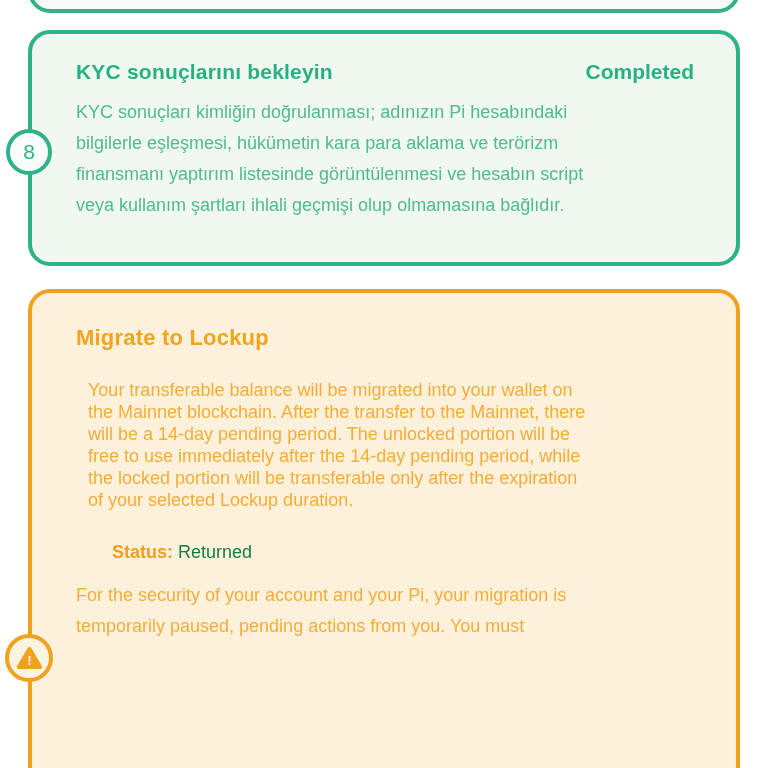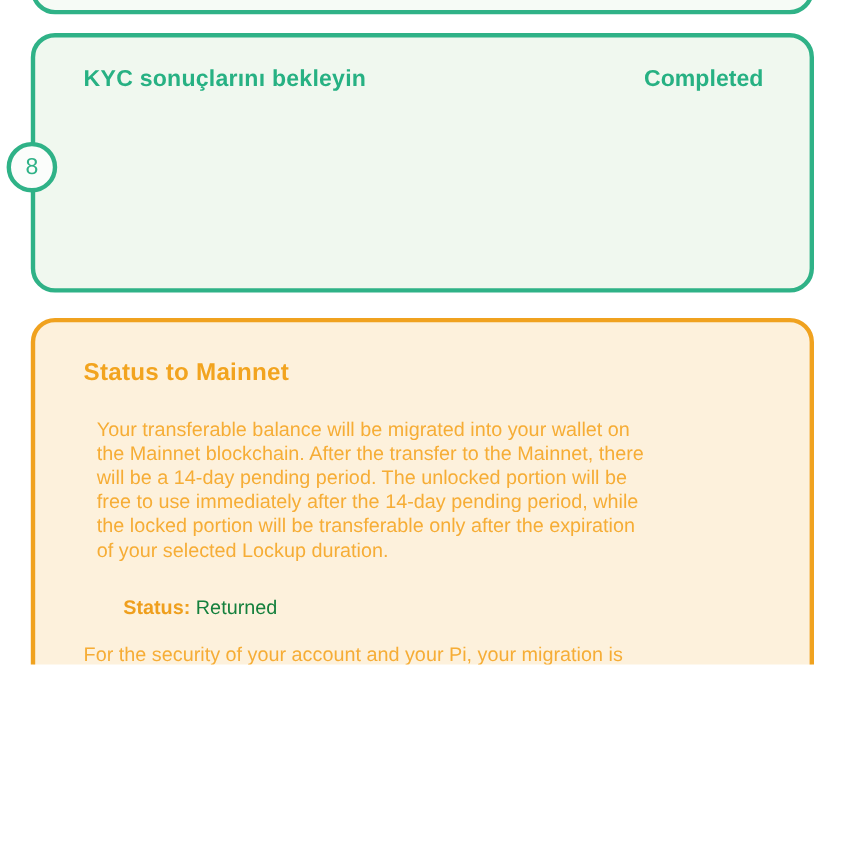--- a/index.html
+++ b/index.html
@@ -1,19 +1,19 @@
 <!DOCTYPE html>
 <html><head>
 <meta charset="utf-8">
 <style>
   * { margin: 0; padding: 0; box-sizing: border-box; }
   html, body { width: 768px; height: 768px; overflow: hidden; background: #ffffff; }
   body { font-family: "Liberation Sans", "DejaVu Sans", sans-serif; position: relative; }
 
-  .stage { position: absolute; inset: 0; width: 768px; height: 604px; overflow: hidden; }
+  .stage { position: absolute; inset: 0; width: 768px; height: 768px; overflow: hidden; }
 
   .card {
     position: absolute;
     left: 28px;
     width: 712px;
     border-radius: 22px;
     border: 4px solid transparent;
   }
 
   
@@ -135,24 +135,28 @@
 
 <div class="stage">
 
   <div class="card card-prev"></div>
 
   <div class="card card-kyc">
     <div class="kyc-header">
       <div class="kyc-title">KYC sonuçlarını bekleyin</div>
       <div class="kyc-status">Completed</div>
     </div>
+    <div class="kyc-desc">KYC sonuçları kimliğin doğrulanması; adınızın Pi hesabındaki
+bilgilerle eşleşmesi, hükümetin kara para aklama ve terörizm
+finansmanı yaptırım listesinde görüntülenmesi ve hesabın script
+veya kullanım şartları ihlali geçmişi olup olmamasına bağlıdır.</div>
   </div>
 
   <div class="card card-migrate">
-    <div class="migrate-title">Status to Mainnet</div>
+    <div class="migrate-title">Migrate to Lockup</div>
     <div class="migrate-details">Your transferable balance will be migrated into your wallet on
 the Mainnet blockchain. After the transfer to the Mainnet, there
 will be a 14-day pending period. The unlocked portion will be
 free to use immediately after the 14-day pending period, while
 the locked portion will be transferable only after the expiration
 of your selected Lockup duration.</div>
     <div class="migrate-status">
       <span class="status-label">Status:</span><span class="status-value"> Returned</span>
     </div>
     <div class="migrate-notice">For the security of your account and your Pi, your migration is

